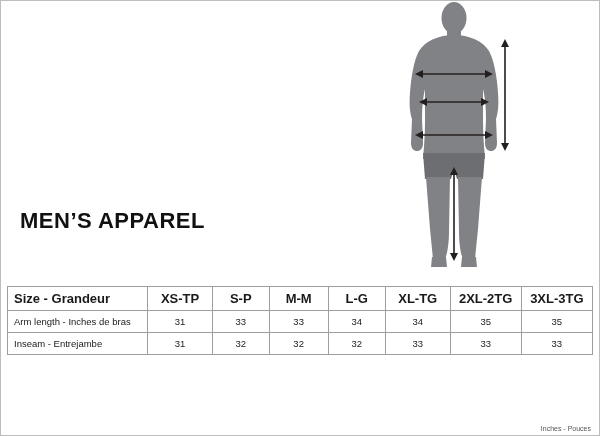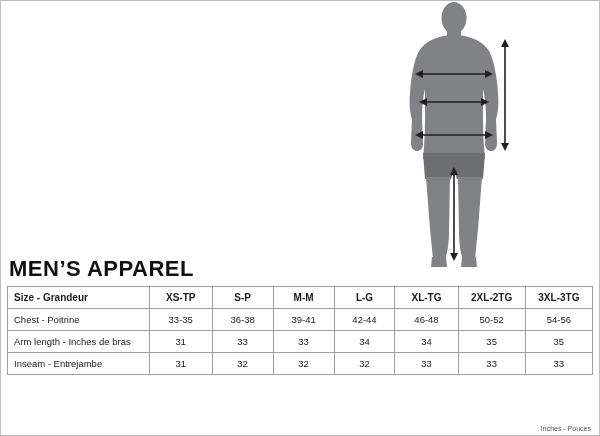--- a/index.html
+++ b/index.html
@@ -39,24 +39,23 @@
     position: absolute;
     right: 70px;
     top: 0;
     width: 150px;
     height: 272px;
   }
 
   
   #titles {
     position: absolute;
-    left: 8px;
+    left: 19px;
     top: 205px;
     width: 420px;
-    margin-top: 48px;
   }
   .title-line {
     font-weight: bold;
     font-size: 22px;
     letter-spacing: 0.5px;
     line-height: 30px;
     color: #111111;
   }
 
   
@@ -72,21 +71,21 @@
   #size-table th,
   #size-table td {
     border: 1px solid #9e9e9e;
     padding: 4px 6px;
     height: 13px;
     font-weight: normal;
     white-space: nowrap;
   }
   #size-table thead th {
     font-weight: bold;
-    font-size: 10px;
+    font-size: 13px;
   }
   #size-table th.col-label,
   #size-table td.col-label {
     text-align: left;
     width: 136px;
   }
   #size-table th.col-size,
   #size-table td.col-size {
     text-align: center;
     width: 62px;
@@ -185,30 +184,20 @@
         <th class="col-size">S-P</th>
         <th class="col-size">M-M</th>
         <th class="col-size">L-G</th>
         <th class="col-size">XL-TG</th>
         <th class="col-size">2XL-2TG</th>
         <th class="col-size">3XL-3TG</th>
       </tr>
     </thead>
     <tbody>
       <tr>
-        <td class="col-label">Chest - Poitrine</td>
-        <td class="col-size">33-35</td>
-        <td class="col-size">36-38</td>
-        <td class="col-size">39-41</td>
-        <td class="col-size">42-44</td>
-        <td class="col-size">46-48</td>
-        <td class="col-size">50-52</td>
-        <td class="col-size">54-56</td>
-      </tr>
-      <tr>
         <td class="col-label">Arm length - Inches de bras</td>
         <td class="col-size">31</td>
         <td class="col-size">33</td>
         <td class="col-size">33</td>
         <td class="col-size">34</td>
         <td class="col-size">34</td>
         <td class="col-size">35</td>
         <td class="col-size">35</td>
       </tr>
       <tr>

